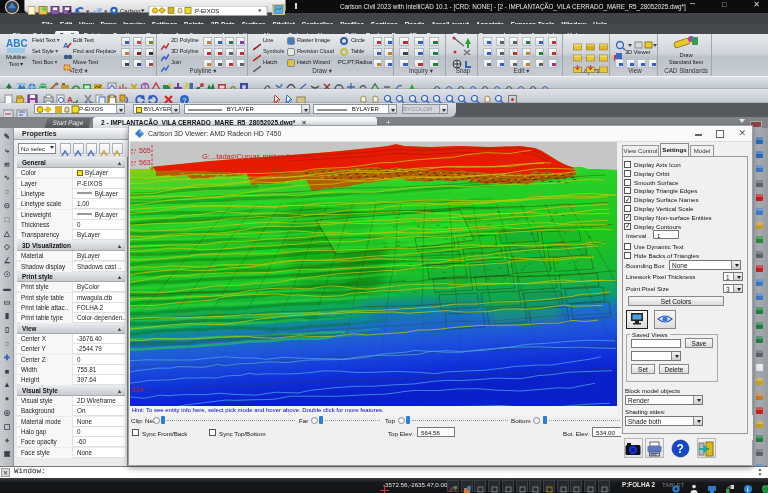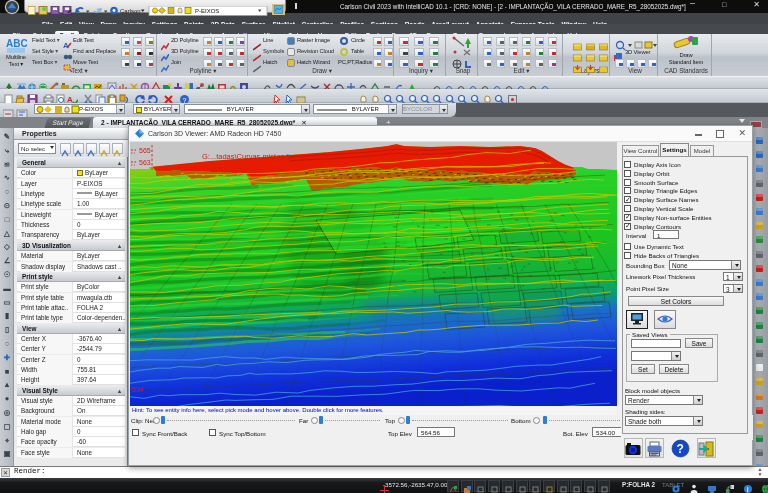--- a/index.html
+++ b/index.html
@@ -931,21 +931,21 @@
 <div class="abs" style="left:755px;top:443.39999999999975px;width:9px;height:9px"><svg width="9" height="9">
       <rect x="1" y="1" width="7" height="7" fill="#606468" rx="1"></rect>
       <rect x="1" y="1" width="7" height="3" fill="#fff" opacity="0.25" rx="1"></rect>
     </svg></div>
 <div class="abs" style="left:755px;top:457.59999999999974px;width:9px;height:9px"><svg width="9" height="9">
       <rect x="1" y="1" width="7" height="7" fill="#3a7ac8" rx="1"></rect>
       <rect x="1" y="1" width="7" height="3" fill="#fff" opacity="0.25" rx="1"></rect>
     </svg></div>
 <div class="abs cmdline"></div>
 <div class="abs" style="left:1px;top:468px;width:9px;height:9px;background:#d8d8d8;border:1px solid #999;font-size:6px;text-align:center;line-height:8px;color:#333">✕</div>
-<div class="abs" style="left:14px;top:467px;font-family:'Liberation Mono',monospace;font-size:7.5px;color:#111">Render:</div>
+<div class="abs" style="left:14px;top:467px;font-family:'Liberation Mono',monospace;font-size:7.5px;color:#111">Window:</div>
 <div class="abs statusbar"></div>
 <div class="abs" style="left:755px;top:467px;width:10px;height:10px;font-size:5px;color:#555;line-height:5px;text-align:center">▲<br>▼</div>
 <div class="abs" style="left:380px;top:481px;width:9px;height:9px"><svg width="9" height="9">
       <path d="M4.5,0 V9 M0,4.5 H9" stroke="#d03030" stroke-width="1.2"></path>
     </svg></div>
 <div class="abs" style="left:383px;top:481px;font-size:6.2px;color:#e8e8e8">-3572.56,-2635.47,0.00</div>
 <div class="abs" style="left:447px;top:480px;width:12px;height:12px;background:#26292d;border:1px solid #3a3e43"><svg width="10" height="10" style="margin:0.5px">
       <path d="M1,7 L4,2 7,6" stroke="#c84040" fill="none"></path>
       <rect x="5" y="1" width="3" height="3" fill="#3a9a4a"></rect>
     </svg></div>

